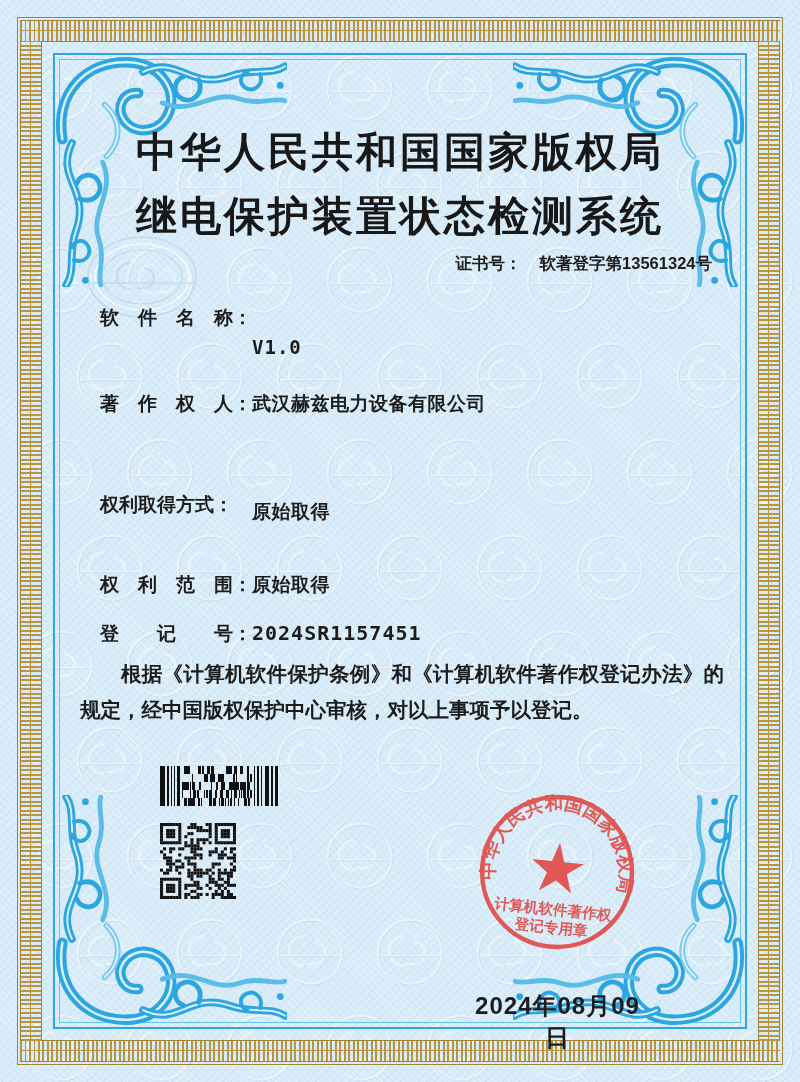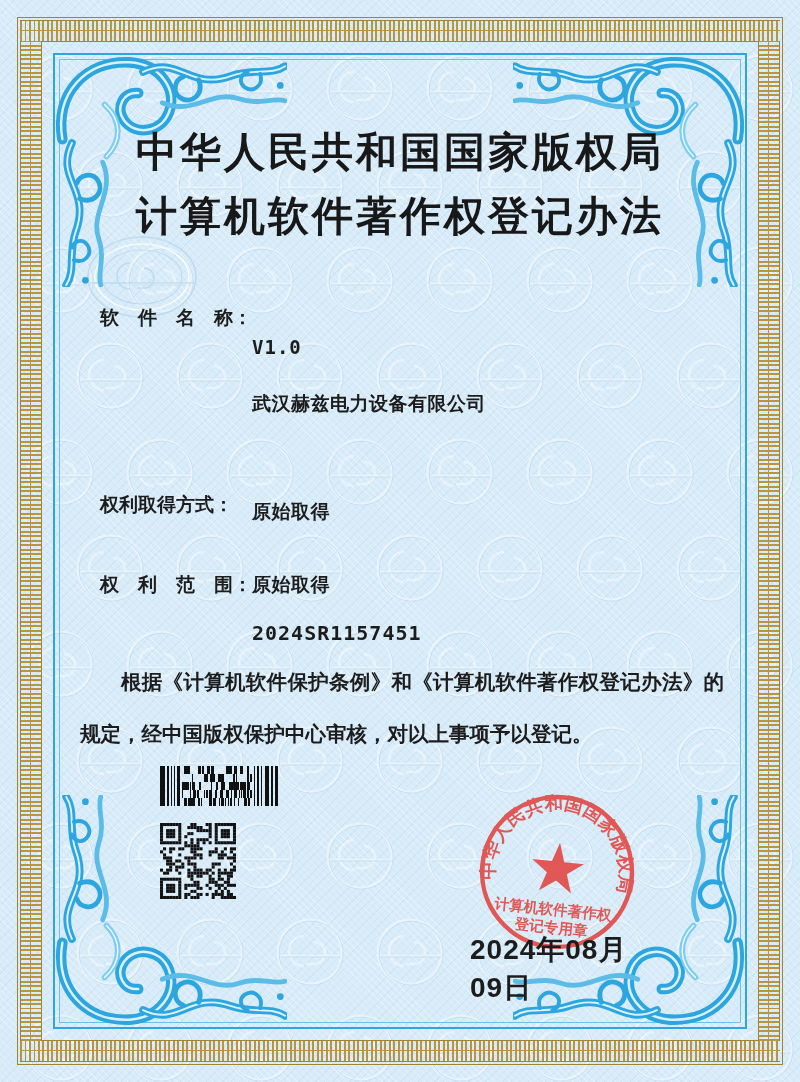--- a/index.html
+++ b/index.html
@@ -59,31 +59,31 @@
 
   .certno{position:absolute; top:253px; left:380px; right:88px; text-align:right;
     font-size:16.5px; font-weight:700;}
   .certno .lbl{margin-right:18px;}
 
   .field-label{position:absolute; left:100px; font-size:19px; font-weight:700; white-space:pre;}
   .field-value{position:absolute; left:252px; font-size:19px; font-weight:700; letter-spacing:.5px;}
   .mono{font-family:"DejaVu Sans Mono","Liberation Mono",monospace; letter-spacing:1px;}
 
   .statement{position:absolute; top:656px; left:80px; right:76px;
-    font-size:20.5px; line-height:52px; font-weight:600;
+    font-size:20.5px; line-height:36px; font-weight:600;
     text-indent:2em; text-align:justify;}
 
   .barcode{position:absolute; left:160px; top:766px; z-index:3;}
   .qrcode{position:absolute; left:160px; top:823px; z-index:3;}
 
   .seal{position:absolute; left:476px; top:791px; width:162px; height:162px; z-index:4;
     transform:rotate(6deg); opacity:.92; mix-blend-mode:multiply;
     font-family:"Liberation Sans",sans-serif;}
-  .date{position:absolute; left:470px; top:931px; width:175px; text-align:left;
-    font-size:28px; font-weight:700; z-index:4; letter-spacing:1px;}
+  .date{position:absolute; left:470px; top:990px; width:175px; text-align:center;
+    font-size:24px; font-weight:700; z-index:4; letter-spacing:1px;}
 </style>
 </head>
 <body>
 
 <div class="page">
 
   <svg class="wm" id="wm" width="800" height="1082">
     <defs>
       <g id="emb" opacity="0.42">
         <circle r="32" fill="none" stroke="#ffffff" stroke-width="3"></circle>
@@ -224,35 +224,40 @@
       <use href="#fl"></use>
     </svg>
   <svg class="fl fl-br">
       <use href="#fl"></use>
     </svg>
 
   <div class="content">
 
     <div class="titles">
       <div class="title-line">中华人民共和国国家版权局</div>
-      <div class="title-line">计算机软件著作权登记办法</div>
+      <div class="title-line">继电保护装置状态检测系统</div>
     </div>
 
+    <div class="certno">
+      <span class="lbl">证书号：</span><span>软著登字第13561324号</span>
+    </div>
 
     <div class="field-label" style="top:305px">软　件　名　称：</div>
     <div class="field-value mono" style="top:336px">V1.0</div>
 
+    <div class="field-label" style="top:391px">著　作　权　人：</div>
     <div class="field-value" style="top:391px">武汉赫兹电力设备有限公司</div>
 
     <div class="field-label" style="top:492px">权利取得方式：</div>
     <div class="field-value" style="top:499px">原始取得</div>
 
     <div class="field-label" style="top:572px">权　利　范　围：</div>
     <div class="field-value" style="top:572px">原始取得</div>
 
+    <div class="field-label" style="top:621px">登　　记　　号：</div>
     <div class="field-value mono" style="top:621px;font-size:20px">2024SR1157451</div>
 
     <div class="statement">根据《计算机软件保护条例》和《计算机软件著作权登记办法》的规定，经中国版权保护中心审核，对以上事项予以登记。</div>
 
     <svg class="barcode" id="barcode" width="118" height="40">
         <rect x="0" y="0" width="5" height="40" fill="#111"></rect>
         <rect x="7" y="0" width="2" height="40" fill="#111"></rect>
         <rect x="11" y="0" width="1" height="40" fill="#111"></rect>
         <rect x="14" y="0" width="1" height="40" fill="#111"></rect>
         <rect x="17" y="0" width="3" height="40" fill="#111"></rect>

